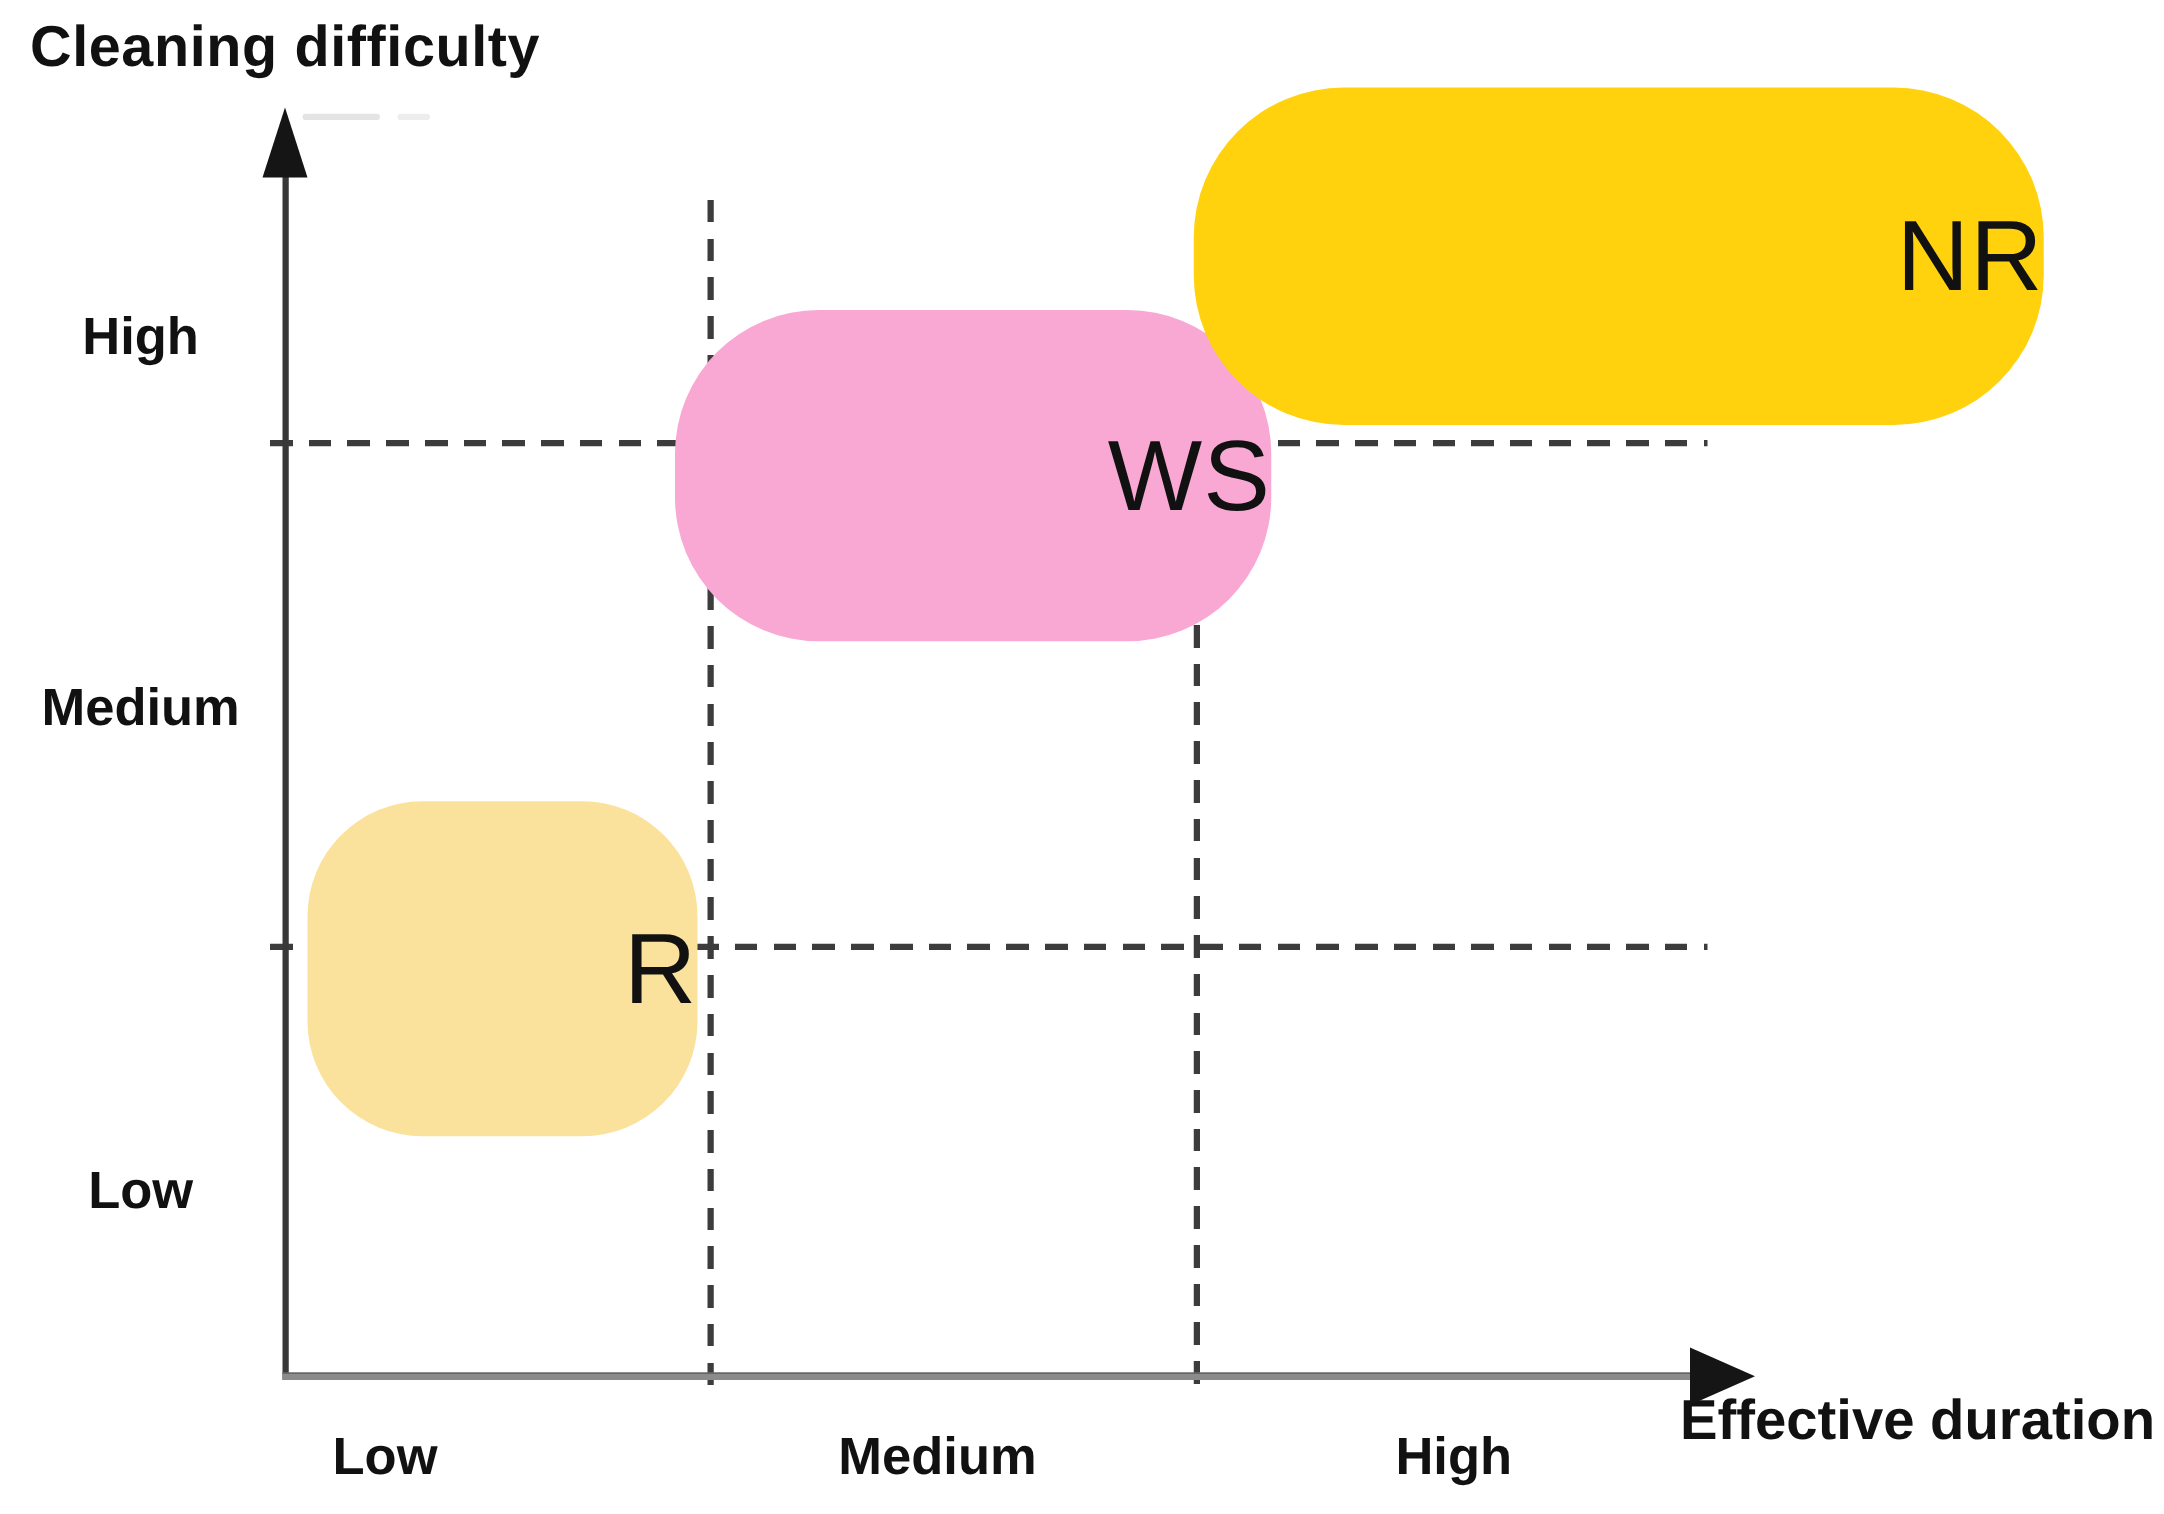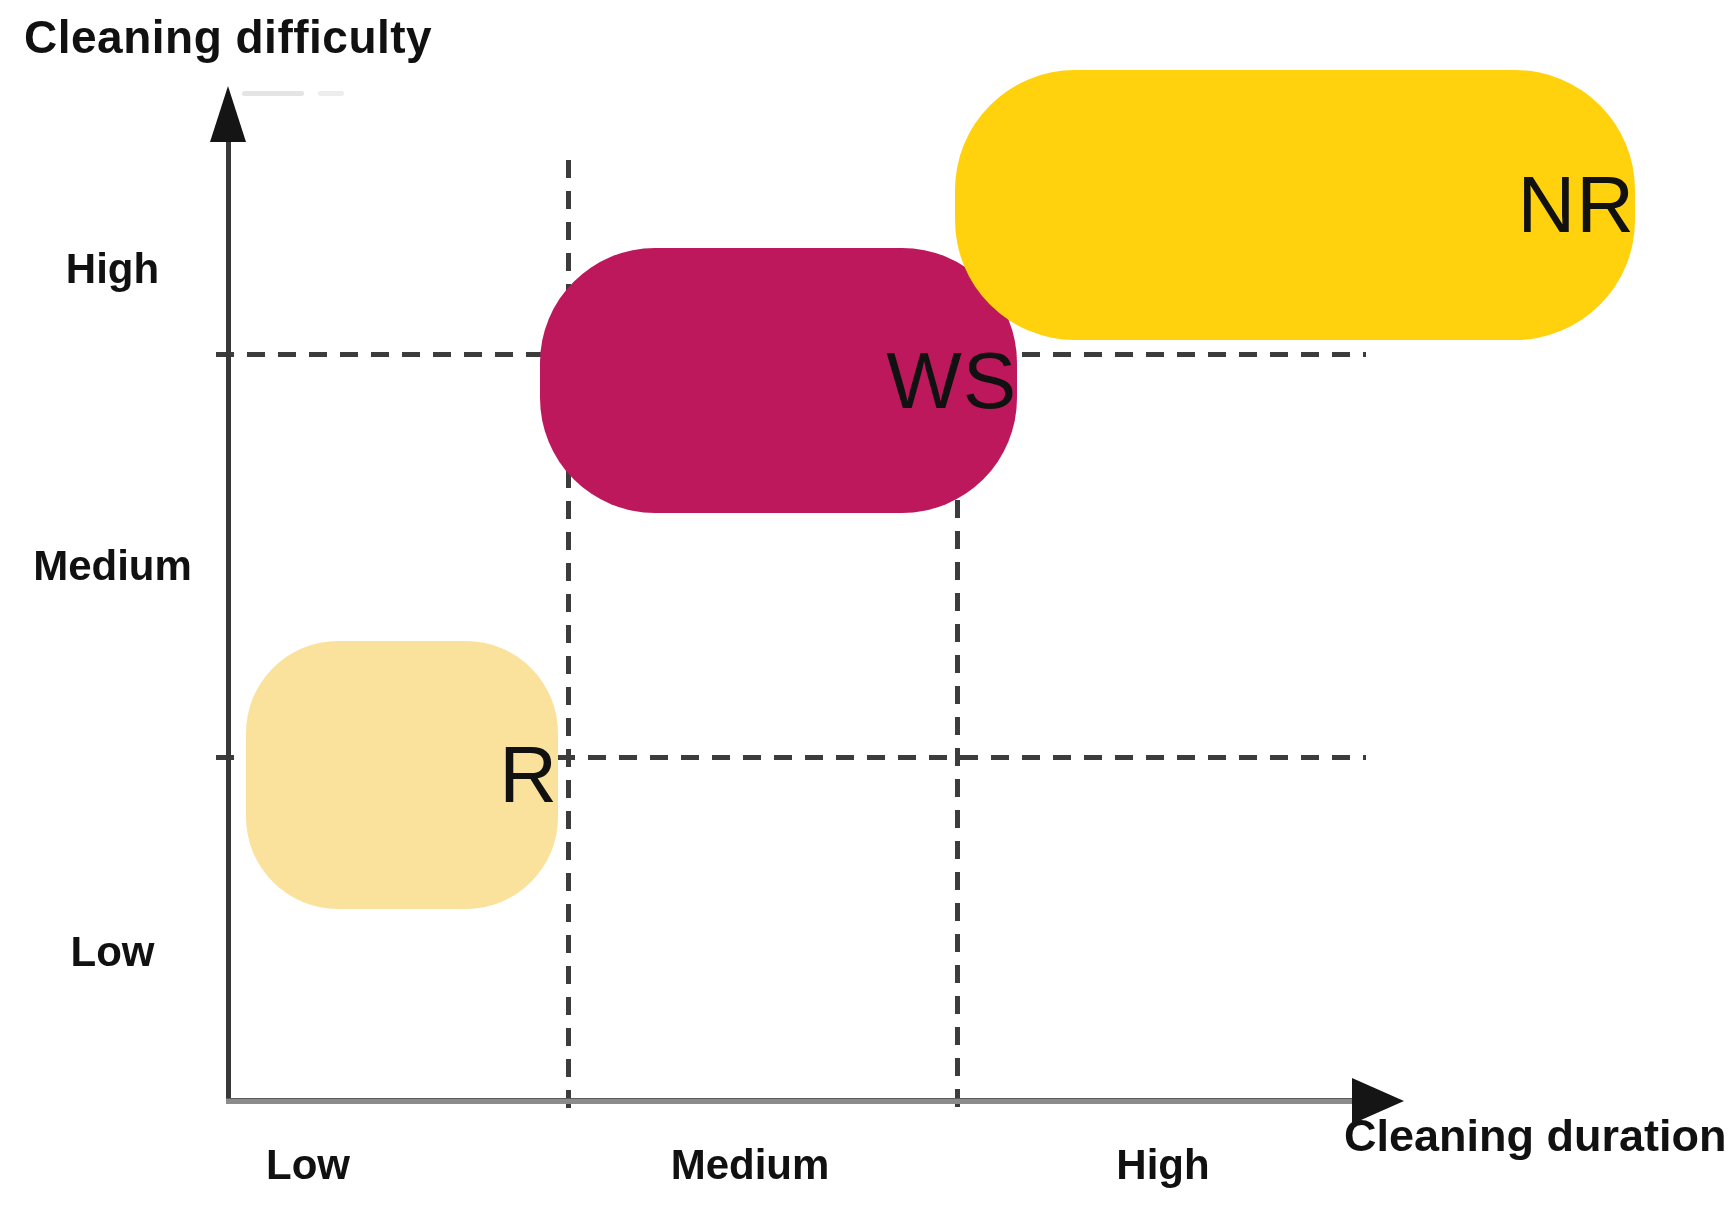--- a/index.html
+++ b/index.html
@@ -146,35 +146,35 @@
   <div class="axis-artifact a2"></div>
 
   <div class="guide horizontal h-upper"></div>
   <div class="guide horizontal h-lower"></div>
   <div class="guide vertical v-left"></div>
   <div class="guide vertical v-right"></div>
 
   <div class="region r" style="background-color: rgb(251, 226, 156);">
     <span class="region-label">R</span>
   </div>
-  <div class="region ws" style="background-color: #be185d;">
+  <div class="region ws" style="background-color: #f9a8d4;">
     <span class="region-label">WS</span>
   </div>
   <div class="region nr" style="background-color: rgb(255, 210, 13);">
     <span class="region-label">NR</span>
   </div>
 
   <div class="y-axis-line"></div>
   <div class="y-axis-arrow"></div>
   <div class="x-axis-line"></div>
   <div class="x-axis-arrow"></div>
 
   <div class="y-tick high">High</div>
   <div class="y-tick medium">Medium</div>
   <div class="y-tick low">Low</div>
 
   <div class="x-tick low">Low</div>
   <div class="x-tick medium">Medium</div>
   <div class="x-tick high">High</div>
 
-  <div class="x-axis-title">Cleaning duration</div>
+  <div class="x-axis-title">Effective duration</div>
 
 </div>
 
 </body></html>

